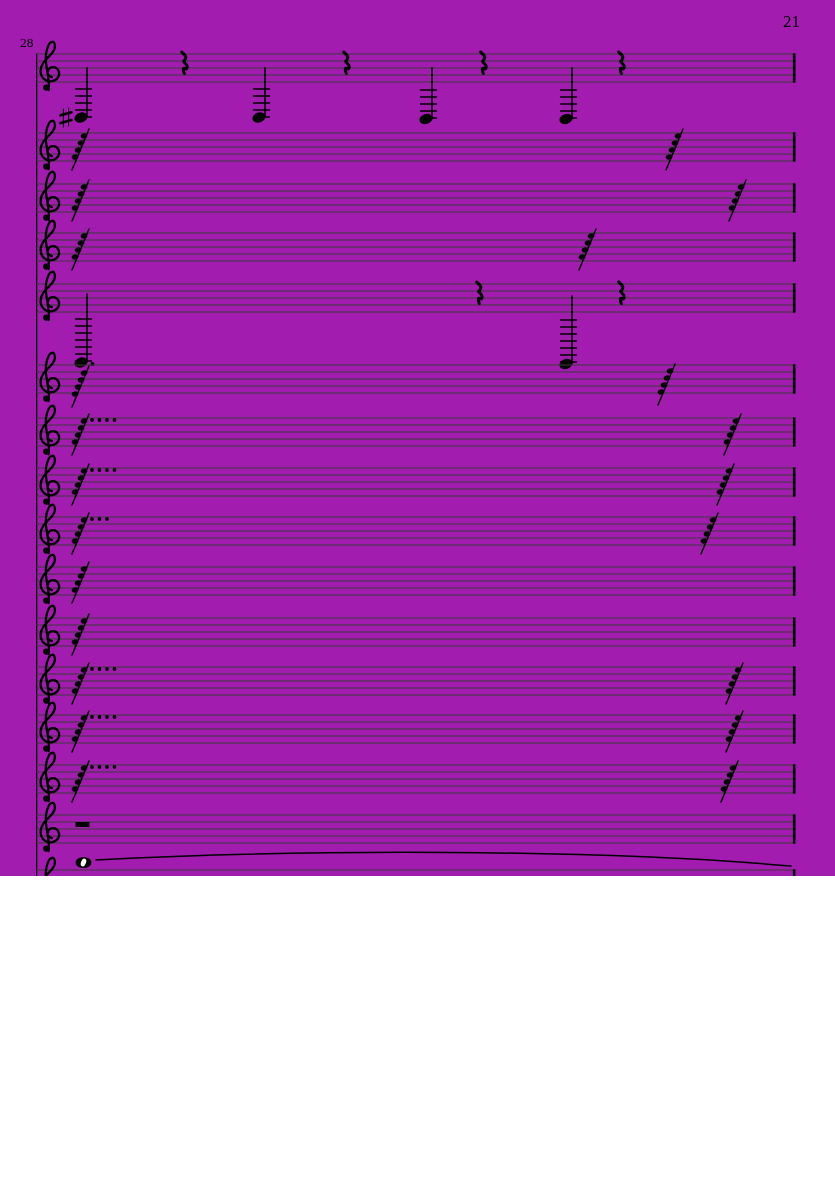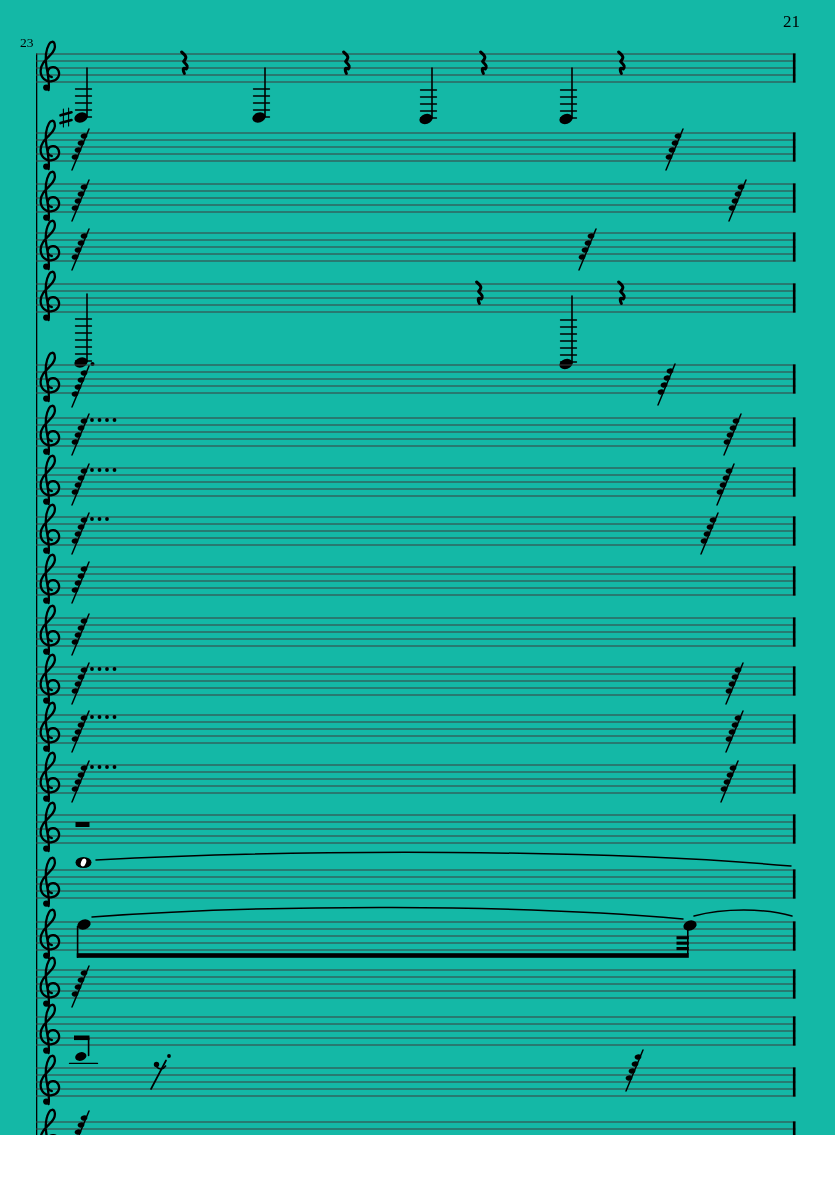--- a/index.html
+++ b/index.html
@@ -1,28 +1,28 @@
 <!DOCTYPE html>
 <html><head>
 <meta charset="utf-8">
 <style>
   html,body{margin:0;padding:0;background:#fff;}
-  .page{position:relative;width:835px;height:1135px;background:#14b8a6;overflow:hidden;
+  .page{position:relative;width:835px;height:876px;background:#a21caf;overflow:hidden;
         font-family:"Liberation Serif", serif;}
   .page-number{position:absolute;left:772px;top:12px;width:28px;text-align:right;
                font-size:17px;color:#000;}
   .measure-number{position:absolute;left:20px;top:35px;font-size:13.5px;color:#000;}
   svg.score{position:absolute;left:0;top:0;}
 </style>
 </head>
 <body>
 
 <div class="page">
   <div class="page-number">21</div>
-  <div class="measure-number">23</div>
+  <div class="measure-number">28</div>
   <svg class="score" id="score-svg" width="835" height="1181" viewBox="0 0 835 1181">
       <rect x="36" y="53.5" width="1.3" height="1097" fill="#000000"></rect>
       <g>
         <g>
           <line x1="36" y1="54" x2="795.5" y2="54" stroke="#3c3c3c" stroke-width="1.15"></line>
           <line x1="36" y1="61" x2="795.5" y2="61" stroke="#3c3c3c" stroke-width="1.15"></line>
           <line x1="36" y1="68" x2="795.5" y2="68" stroke="#3c3c3c" stroke-width="1.15"></line>
           <line x1="36" y1="75" x2="795.5" y2="75" stroke="#3c3c3c" stroke-width="1.15"></line>
           <line x1="36" y1="82" x2="795.5" y2="82" stroke="#3c3c3c" stroke-width="1.15"></line>
         </g>

